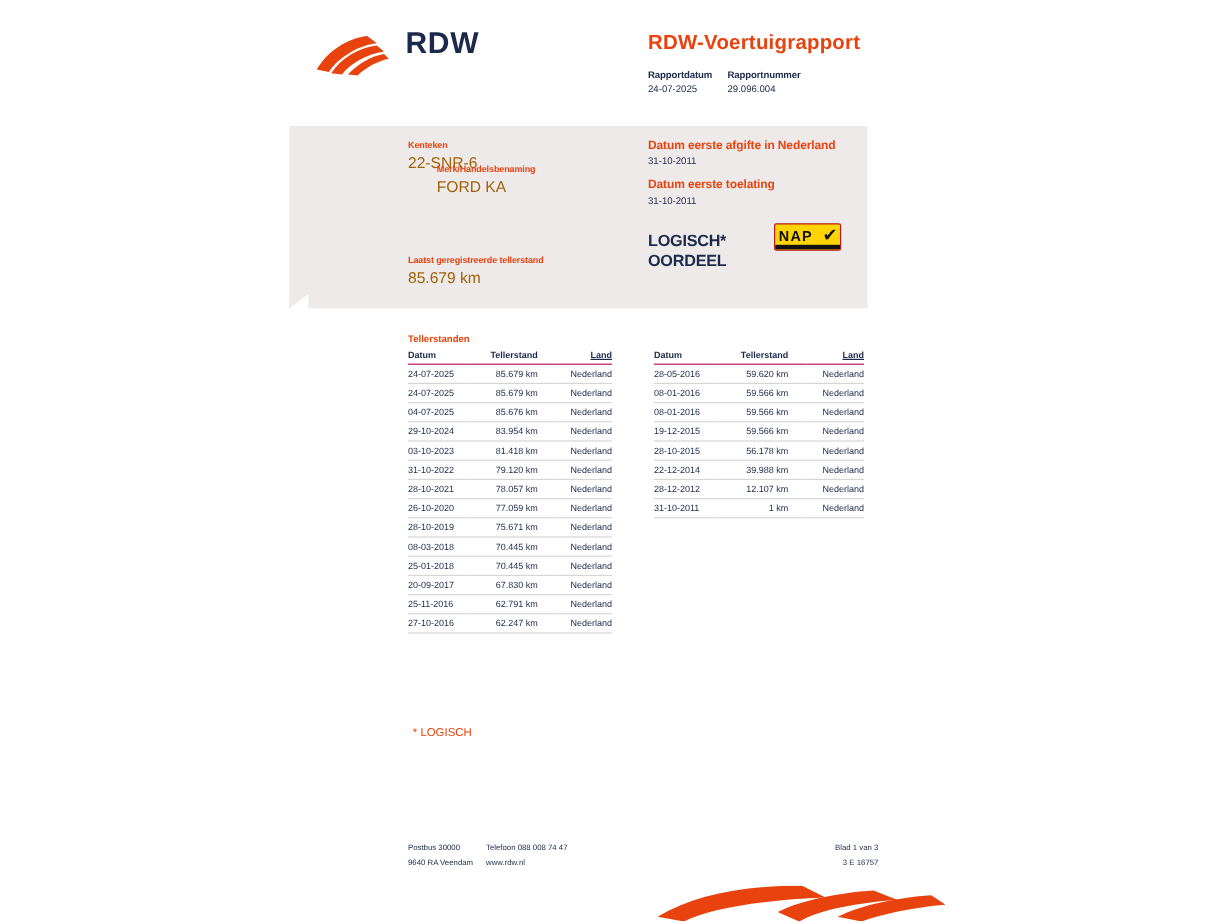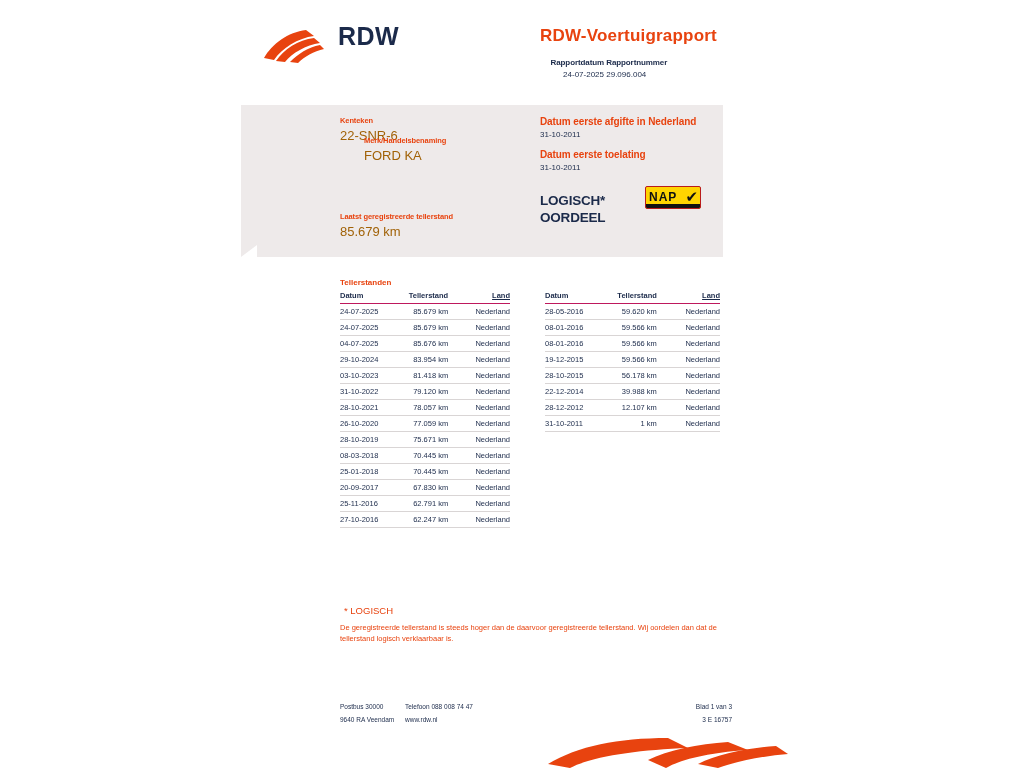--- a/index.html
+++ b/index.html
@@ -52,21 +52,21 @@
   .meta-block {
     position: absolute;
     left: 540px;
     top: 58px;
     font-size: 8px;
   }
   .meta-col {
     display: inline-block;
     vertical-align: top;
   }
-  .meta-col.first { width: 64px; text-align: right; }
+  .meta-col.first { width: 64px; }
   .meta-label {
     font-weight: bold;
     color: #1b2a4a;
     font-size: 8px;
     letter-spacing: -0.1px;
   }
   .meta-value {
     margin-top: 3px;
     font-size: 8px;
     color: #1b2a4a;
@@ -444,21 +444,20 @@
         </tr>
         <tr>
           <td>31-10-2011</td>
           <td class="num">1 km</td>
           <td class="last">Nederland</td>
         </tr>
       </tbody>
   </table>
 
   <div class="note-title">* LOGISCH</div>
-  <div class="note-body">De geregistreerde tellerstand is steeds hoger dan de daarvoor geregistreerde tellerstand. Wij oordelen dan dat de tellerstand logisch verklaarbaar is.</div>
 
   <div class="footer">
     <div class="frow">
       <span class="c1">Postbus 30000</span>
       <span class="c2">Telefoon 088 008 74 47</span>
       <span class="c3">Blad 1 van 3</span>
     </div>
     <div class="frow">
       <span class="c1">9640 RA Veendam</span>
       <span class="c2">www.rdw.nl</span>

